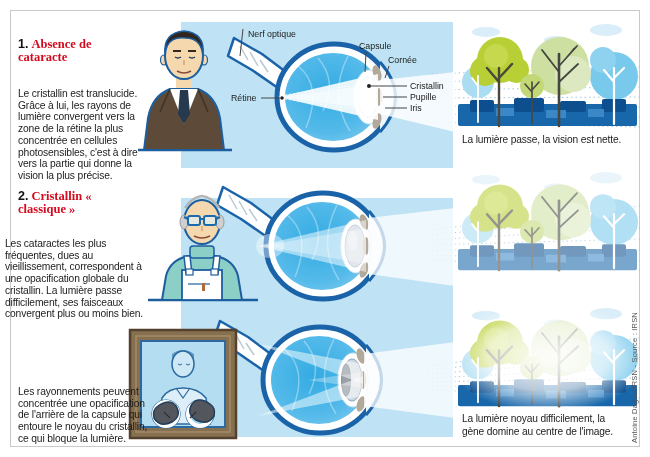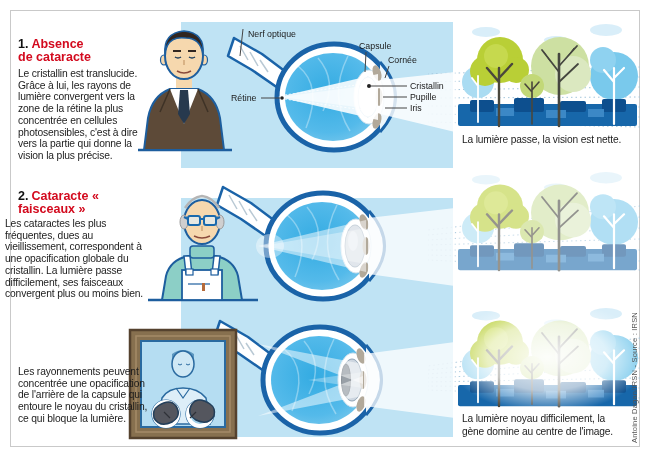--- a/index.html
+++ b/index.html
@@ -2,23 +2,23 @@
 <html><head>
 <meta charset="utf-8">
 <style>
   html,body{margin:0;padding:0;background:#fff;}
   .page{position:relative;width:650px;height:457px;background:#ffffff;overflow:hidden;
         font-family:"Liberation Sans",sans-serif;}
   .border-frame{position:absolute;left:10px;top:10px;width:628px;height:435px;
         border:1px solid #c9c9c9;pointer-events:none;}
   .band{position:absolute;background:#bfe3f4;}
   .sec-title{position:absolute;font-weight:bold;font-size:12.5px;line-height:13px;color:#111;}
-  .sec-title .red{color:#d30a1e;}
+  .sec-title .red{color:#d30a1e;font-family:Liberation Serif, serif;}
   .sec-title .num{margin-right:3px;color:#111;}
-  .sec-body{position:absolute;font-size:10.3px;line-height:11.7px;color:#1c1c1c;letter-spacing:-0.15px;}
+  .sec-body{position:absolute;font-size:10.3px;line-height:11.7px;color:#1c1c1c;letter-spacing:-0.15px;margin-top:20px;}
   .caption{position:absolute;font-size:10.2px;line-height:12.6px;color:#1c1c1c;letter-spacing:-0.15px;}
   .credit{position:absolute;right:11px;bottom:14px;writing-mode:vertical-rl;transform:rotate(180deg);
         font-size:7.5px;color:#555;letter-spacing:.2px;}
   svg{position:absolute;overflow:visible;}
   svg text{font-family:"Liberation Sans",sans-serif;font-size:8.8px;fill:#1a1a1a;}
 </style>
 </head>
 <body>
 
 <div class="page">
@@ -271,21 +271,21 @@
     <g>
       <rect x="42" y="30" width="12" height="9" rx="2" fill="#dff0f8" fill-opacity=".7" stroke="#1a6aad" stroke-width="2"></rect>
       <rect x="58" y="30" width="12" height="9" rx="2" fill="#dff0f8" fill-opacity=".7" stroke="#1a6aad" stroke-width="2"></rect>
       <path d="M54 33 L58 33 M42 33 L38 31 M70 33 L74 31" stroke="#1a6aad" stroke-width="2" fill="none"></path>
     </g>
     <path d="M56 40 L56 45" stroke="#c79a6a" stroke-width="1.2" fill="none"></path>
     <path d="M48 50 Q56 54 64 50" stroke="#8a4a3a" stroke-width="1.5" fill="none"></path>
   </svg>
 
   <div class="sec-title" style="left:18px;top:190px;width:92px">
-    <span class="num">2.</span><span class="red">Cataracte « faisceaux »</span>
+    <span class="num">2.</span><span class="red">Cristallin « classique »</span>
   </div>
   <div class="sec-body" style="left:5px;top:218px;width:142px">Les cataractes les plus fréquentes, dues au vieillissement, correspondent à une opacification globale du cristallin. La lumière passe difficilement, ses faisceaux convergent plus ou moins bien.</div>
 
   <svg style="left:428px;top:326px" width="212" height="76" viewBox="0 0 212 76">
     <g stroke="#a4c6dc" stroke-width="1" stroke-dasharray="1.5 3">
       <line x1="212" y1="12" x2="0" y2="40"></line>
         <line x1="212" y1="22" x2="0" y2="44"></line>
       <line x1="212" y1="32" x2="0" y2="48"></line>
         <line x1="212" y1="42" x2="0" y2="52"></line>
       <line x1="212" y1="52" x2="0" y2="56"></line>

